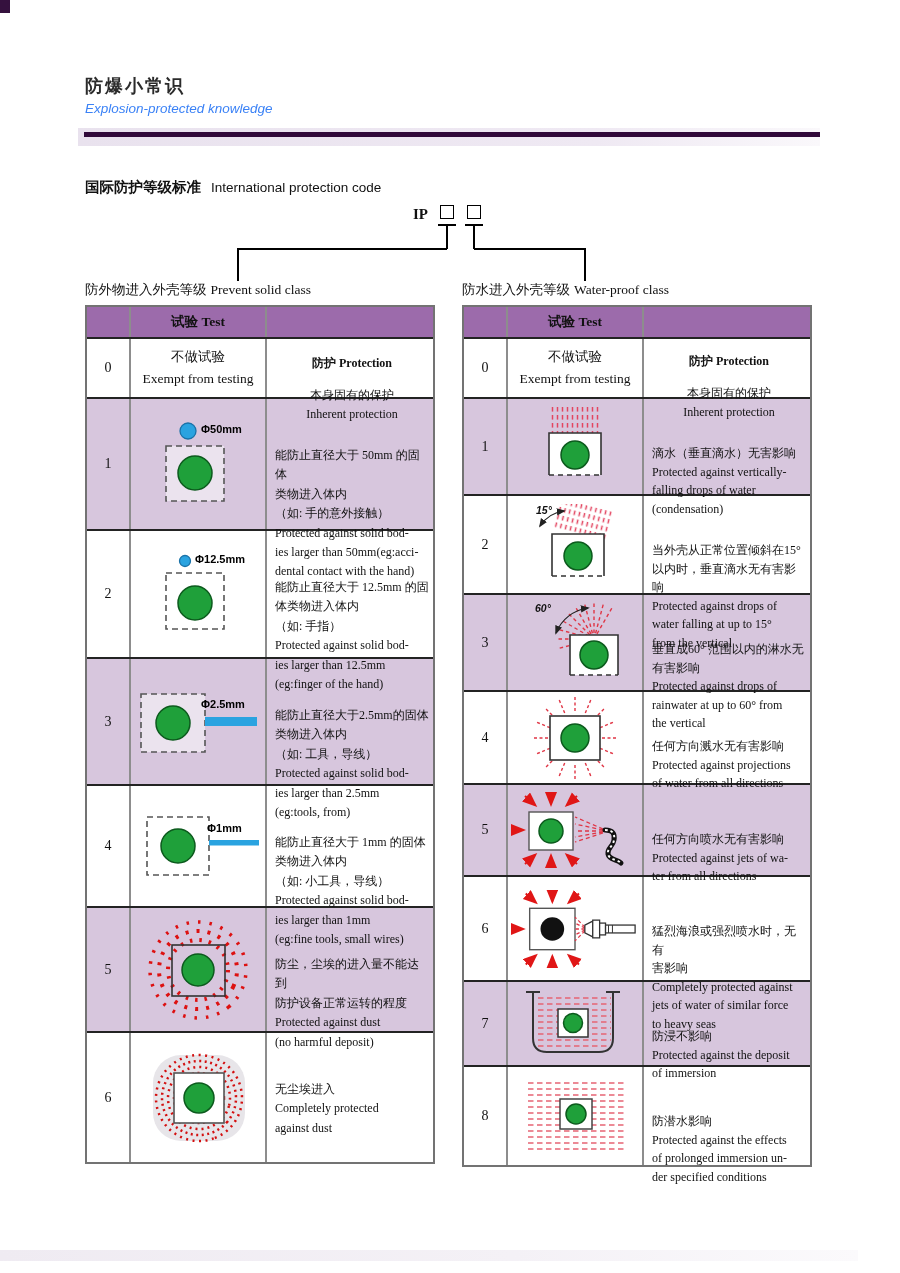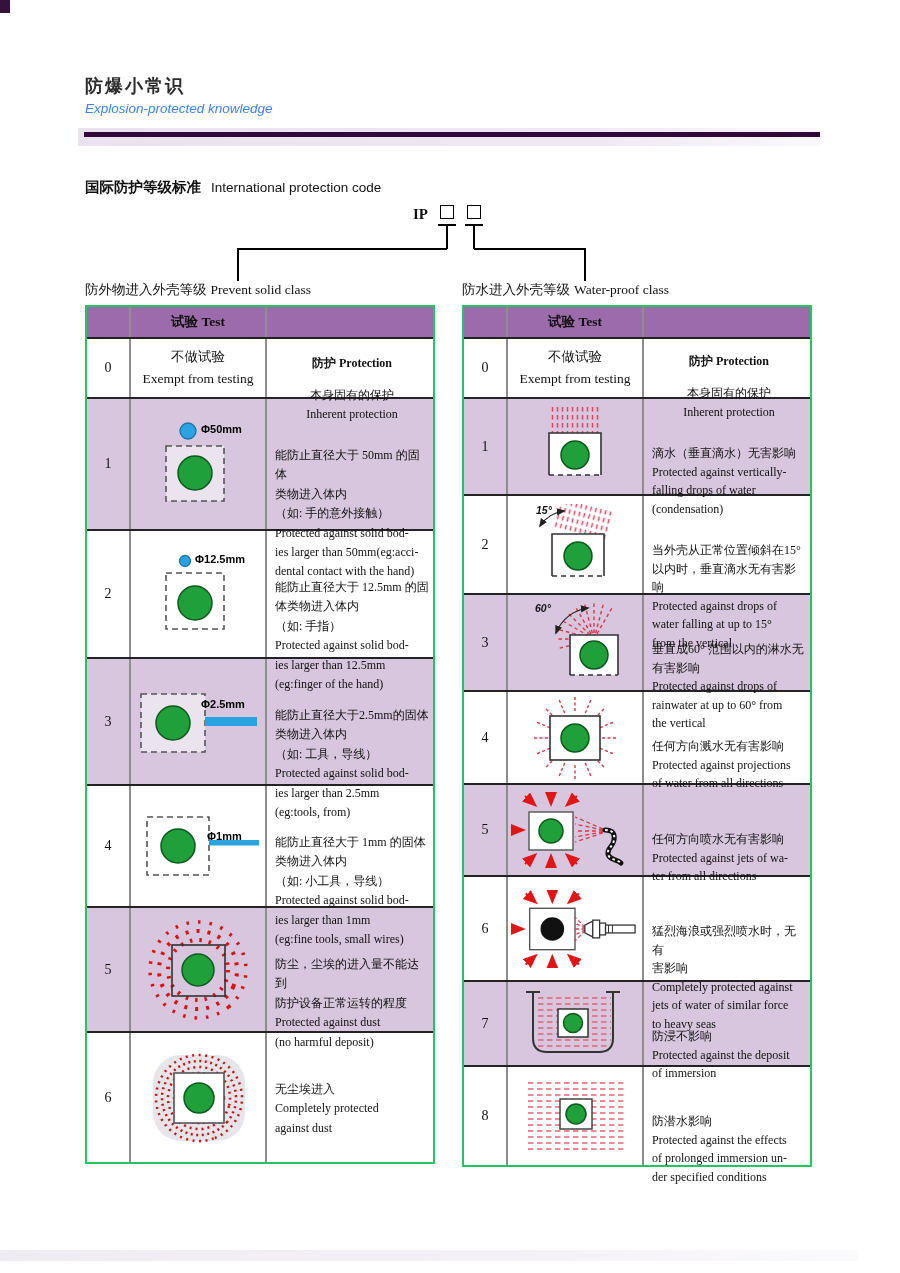--- a/index.html
+++ b/index.html
@@ -25,21 +25,21 @@
   
   .ip-text { position:absolute; left:413px; top:206px; font-weight:bold; font-size:15px; }
   .ip-box { position:absolute; width:14px; height:14px; border:1.5px solid #000; background:#fff; }
   .ln { position:absolute; background:#000; }
 
   
   .tbl-label { position:absolute; top:281px; font-size:13.5px; }
   .tbl-label .en { margin-left:4px; }
 
   
-  .iptable { position:absolute; top:305px; width:350px; border:2px solid #22c55e; background:#fff; }
+  .iptable { position:absolute; top:305px; width:350px; border:2px solid #737373; background:#fff; }
   .trow { display:flex; border-top:2px solid #232323; }
   .trow.first { border-top:none; }
   .thead { height:30px; background:#9c6bab; }
   .thead .cell { font-weight:bold; font-size:13.5px; }
   .cell { display:flex; align-items:center; justify-content:center; }
   .cell.num  { width:44px; font-size:14px; border-right:2px solid #8d8d8d; }
   .cell.test { width:136px; border-right:2px solid #8d8d8d; position:relative; }
   .cell.prot { flex:1; display:block; padding:7px 4px 3px 8px; font-size:12px; line-height:19.4px; white-space:pre-line;margin-top:40px; }
   .water .cell.prot { line-height:18.6px; padding-top:5px; }
   .purple { background:#d7c6dd; }
@@ -189,21 +189,21 @@
 
     <div class="trow" style="height:122px;">
       <div class="cell num">4</div>
       <div class="cell test">
         <div class="icon-wrap" style="width:130px;height:94px;">
           <svg width="130" height="94" viewBox="0 0 130 94">
             <rect x="14" y="18" width="62" height="58" fill="#ffffff" fill-opacity="0.5" stroke="#555" stroke-width="1.6" stroke-dasharray="6 4"></rect>
             <circle cx="45" cy="47" r="17" fill="#1fa03a" stroke="#0c5a1d" stroke-width="1.5"></circle>
             <rect x="76" y="41" width="50" height="5.5" fill="#2aa3e0"></rect>
           </svg>
-          <span class="icon-label" style="left:74px; top:23px;margin-top:8px;">Φ1mm</span>
+          <span class="icon-label" style="left:74px; top:23px;">Φ1mm</span>
         </div>
       </div>
       <div class="cell prot">能防止直径大于 1mm 的固体
 类物进入体内
 （如: 小工具，导线）
 Protected against solid bod-
 ies larger than 1mm
 (eg:fine tools, small wires)</div>
     </div>
 

